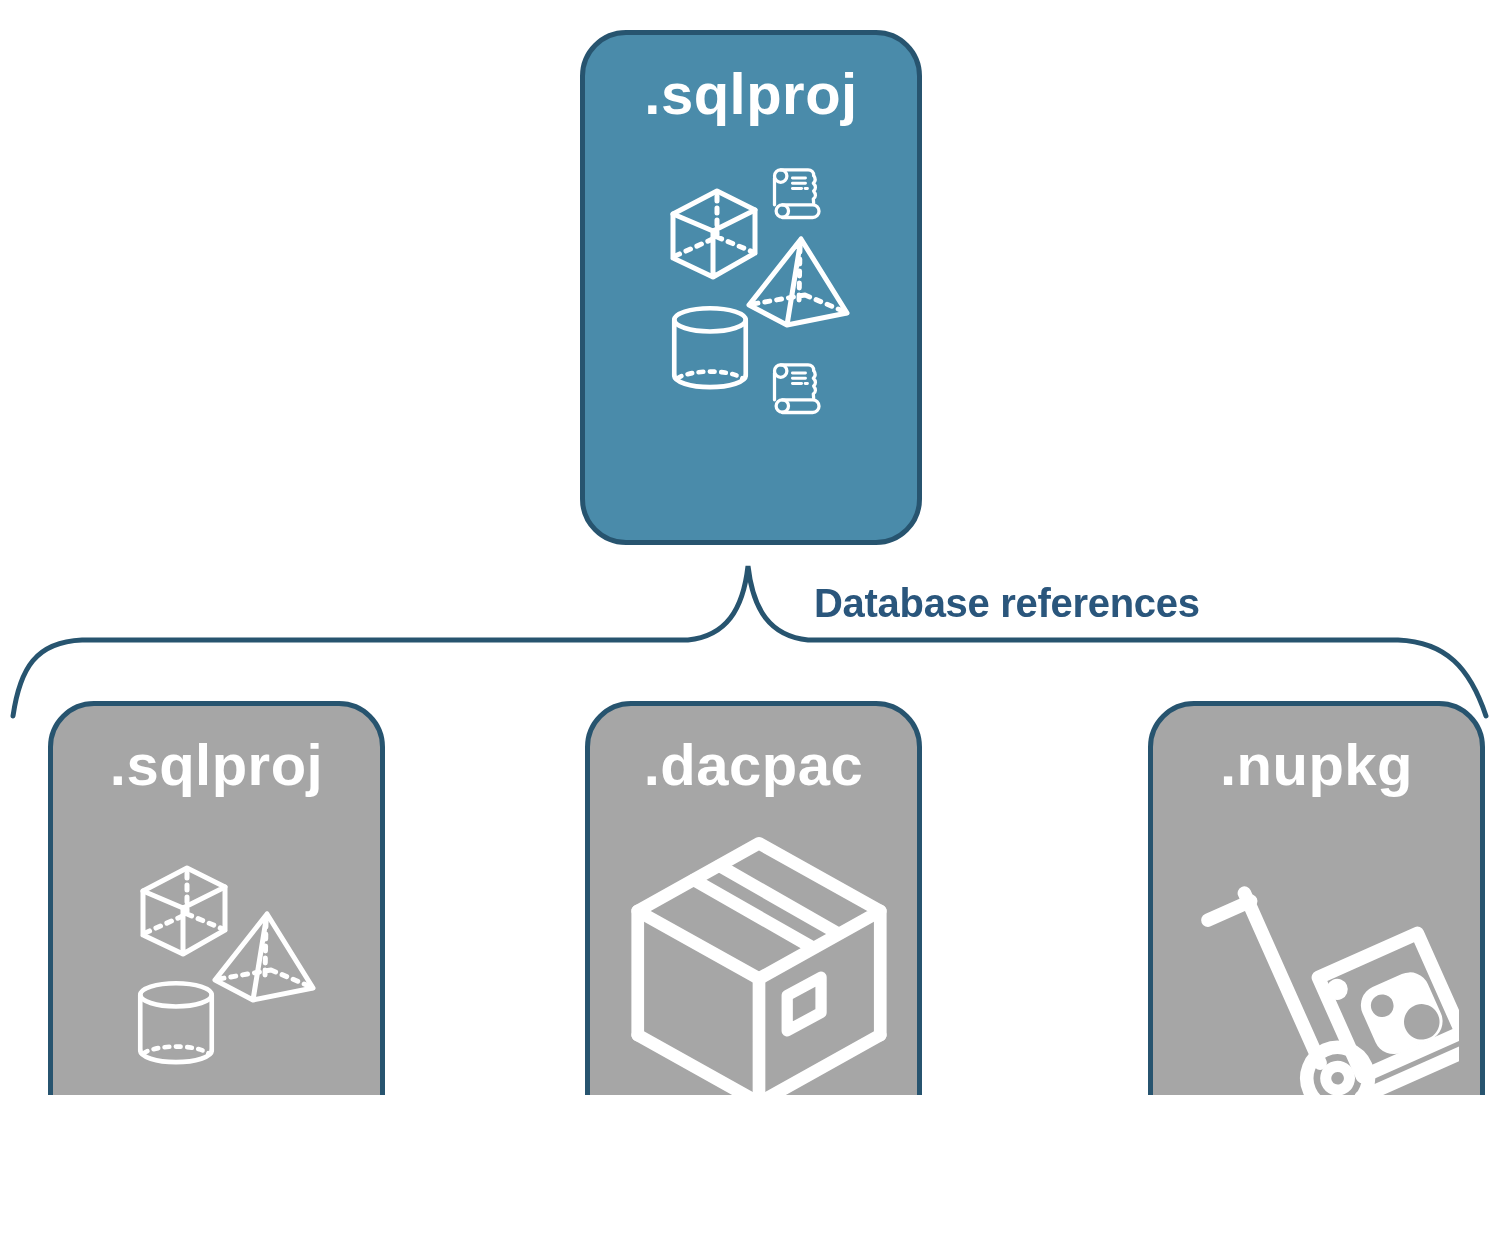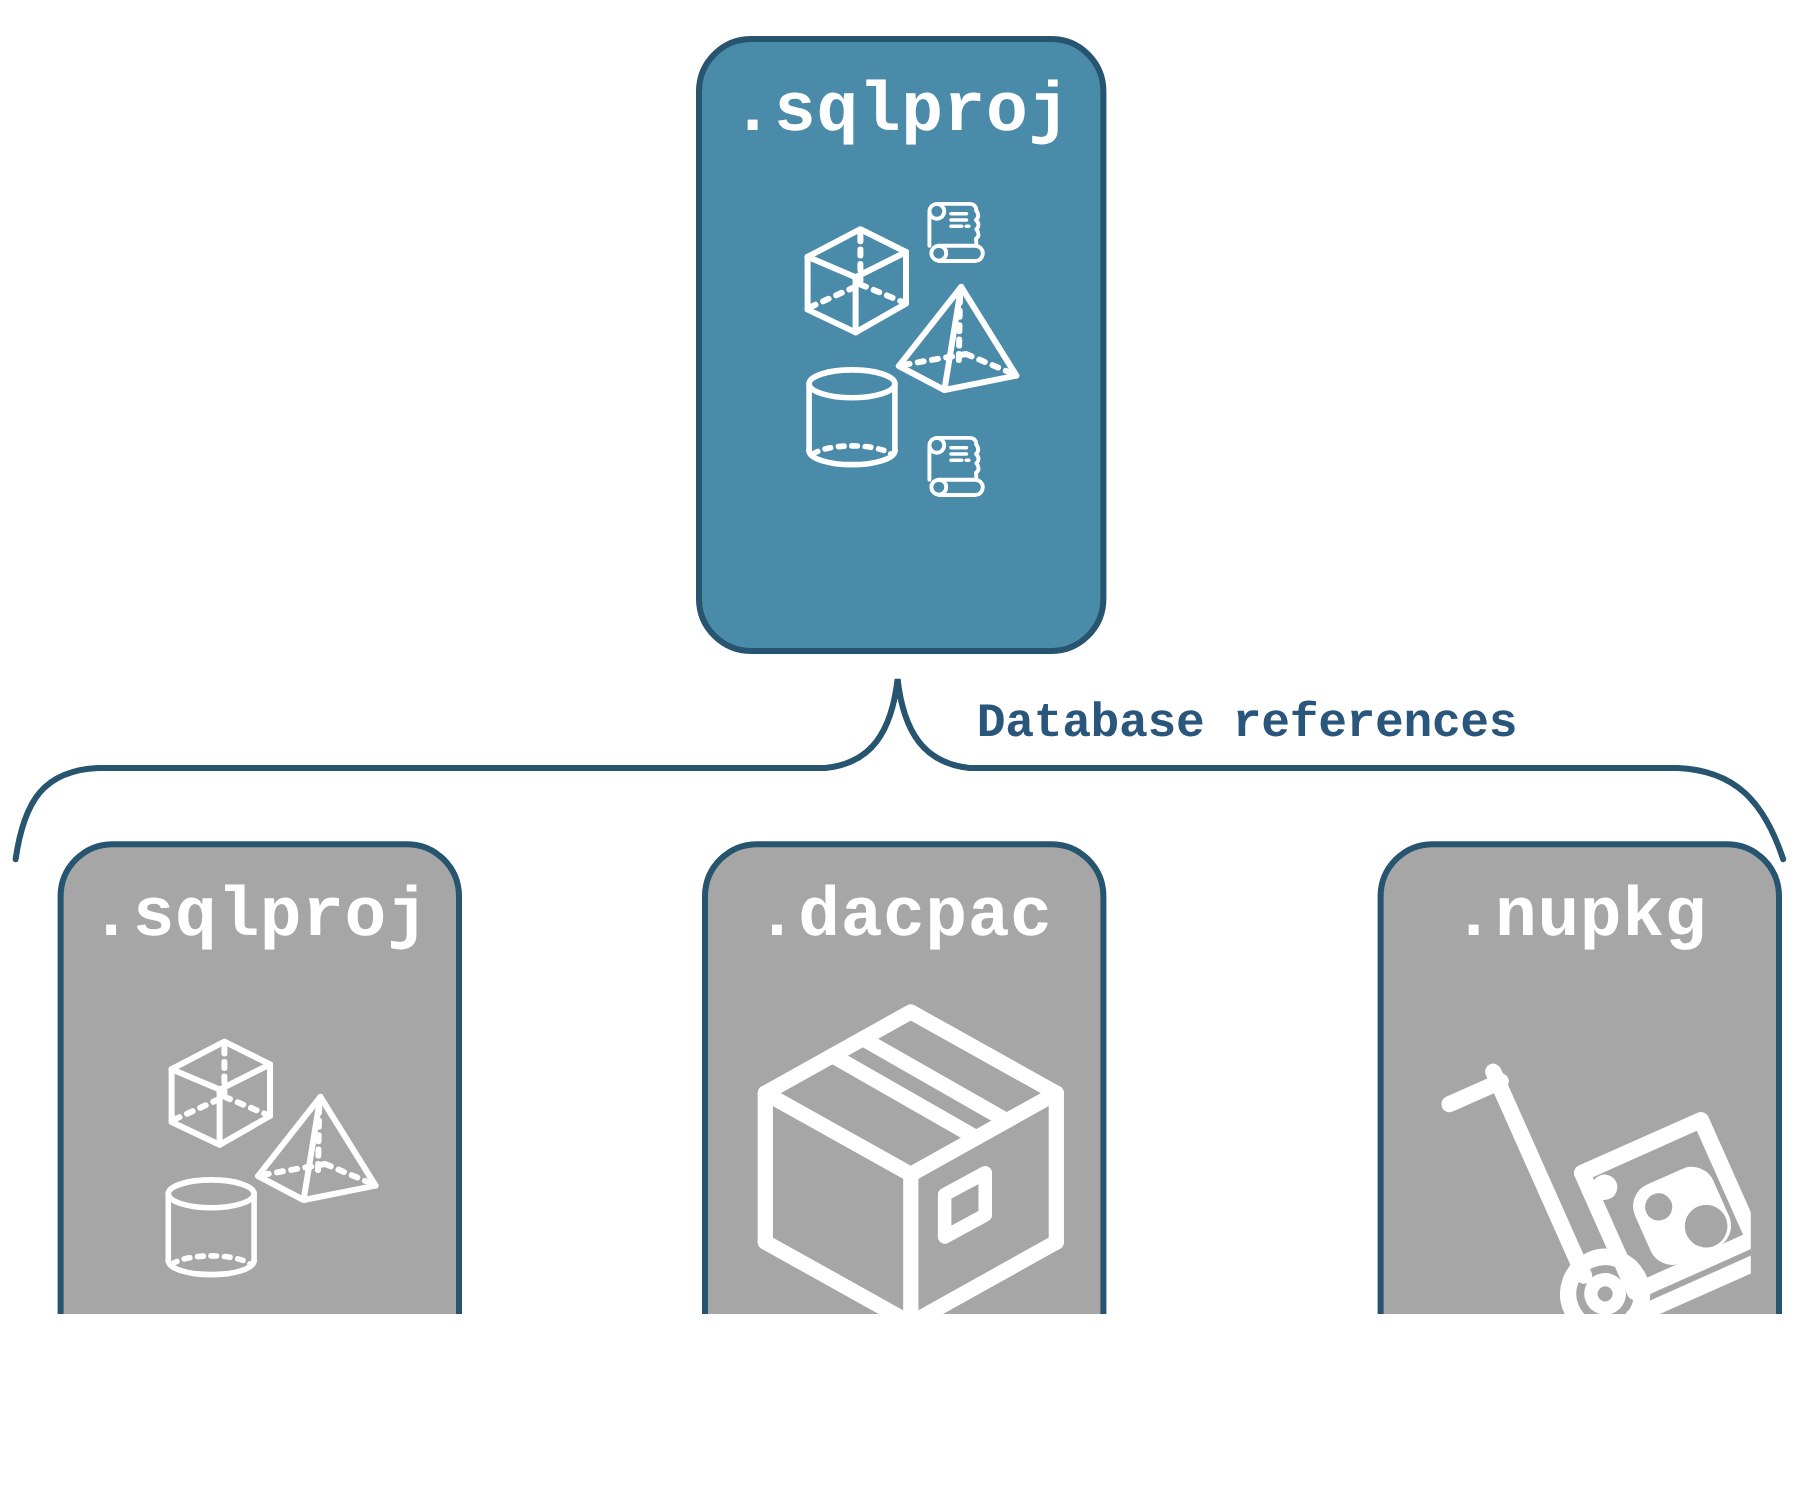--- a/index.html
+++ b/index.html
@@ -1,18 +1,18 @@
 <!DOCTYPE html>
 <html><head>
 <meta charset="utf-8">
 <style>
   html,body{margin:0;padding:0;background:#ffffff;}
   .canvas{
     position:relative;width:1500px;height:1095px;background:#ffffff;
-    font-family:Liberation Mono, monospace;overflow:hidden;
+    font-family:Liberation Sans, sans-serif;overflow:hidden;
   }
   .card{
     position:absolute;box-sizing:border-box;
     border:5px solid #27546f;border-radius:46px;color:#ffffff;
   }
   .card.root{left:580px;top:30px;width:342px;height:515px;background:#4a8baa;}
   .card.child{top:701px;width:337px;height:524px;background:#a6a6a6;}
   .card.c1{left:48px;}
   .card.c2{left:585px;}
   .card.c3{left:1148px;}

